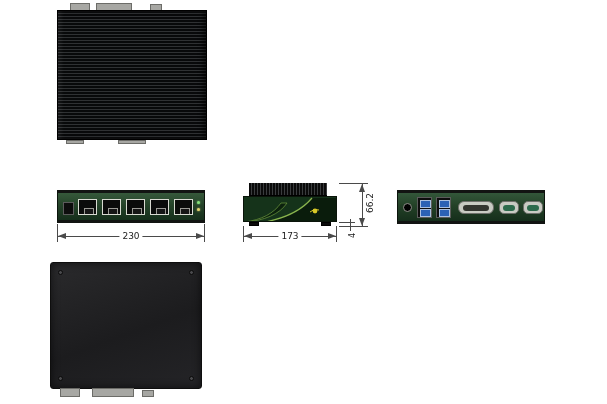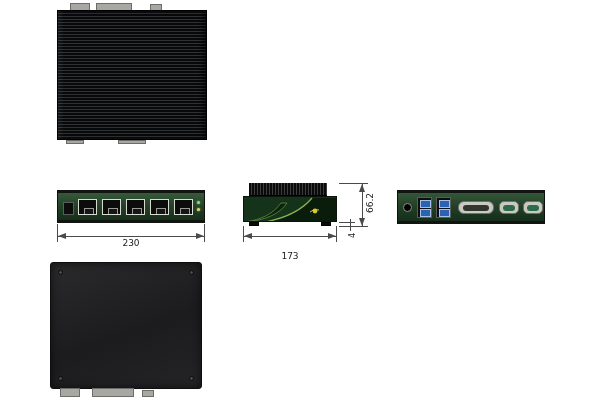--- a/index.html
+++ b/index.html
@@ -90,42 +90,42 @@
     <div class="abs rj45" style="left:116px;"></div>
     <div class="abs led led-green" style="left:139px;top:8px;"></div>
     <div class="abs led led-amber" style="left:139px;top:15px;"></div>
   </div>
 
   <div class="abs ext-v" style="left:57px;top:224px;height:18px;"></div>
   <div class="abs ext-v" style="left:204px;top:224px;height:18px;"></div>
   <div class="abs dline-h" style="left:57px;top:236px;width:148px;"></div>
   <div class="abs arr arr-left" style="left:58px;top:233px;"></div>
   <div class="abs arr arr-right" style="left:196px;top:233px;"></div>
-  <span class="abs dim-label" style="left:131px;top:238px;text-align:center;">230</span>
+  <span class="abs dim-label" style="left:131px;top:231px;text-align:center;">230</span>
 
   <div class="abs side-fins"></div>
   <div class="abs side-body">
     <svg width="94" height="26" viewBox="0 0 94 26">
       <rect x="0" y="0" width="94" height="26" fill="#15331a"></rect>
       <path d="M16,26 C40,22 58,13 68,1 L94,1 L94,26 Z" fill="#0a1c0c"></path>
       <path d="M16,26 C40,22 58,13 68,1" stroke="#8ab54e" stroke-width="1.2" fill="none"></path>
       <path d="M0,25 C18,23 30,16 37,6 L43,6 C36,17 20,24 0,25 Z" fill="#0c220e" stroke="#6f9b3f" stroke-width="0.7"></path>
       <circle cx="71" cy="14" r="2.4" fill="#d8c827"></circle>
       <path d="M66,15 q4,-4 9,-2" stroke="#d8c827" stroke-width="1" fill="none"></path>
     </svg>
   </div>
   <div class="abs side-foot" style="left:249px;top:222px;"></div>
   <div class="abs side-foot" style="left:321px;top:222px;"></div>
 
   <div class="abs ext-v" style="left:243px;top:226px;height:16px;"></div>
   <div class="abs ext-v" style="left:336px;top:226px;height:16px;"></div>
   <div class="abs dline-h" style="left:243px;top:236px;width:94px;"></div>
   <div class="abs arr arr-left" style="left:244px;top:233px;"></div>
   <div class="abs arr arr-right" style="left:328px;top:233px;"></div>
-  <span class="abs dim-label" style="left:290px;top:231px;margin-top:20px;">173</span>
+  <span class="abs dim-label" style="left:290px;top:231px;">173</span>
 
   <div class="abs ext-h" style="left:339px;top:183px;width:29px;"></div>
   <div class="abs ext-h" style="left:339px;top:226px;width:29px;"></div>
   <div class="abs dline-v" style="left:362px;top:183px;height:43px;"></div>
   <div class="abs arr arr-up" style="left:359px;top:184px;"></div>
   <div class="abs arr arr-down" style="left:359px;top:218px;"></div>
   <span class="abs dim-label-v" style="left:365px;top:191px;">66.2</span>
 
   <div class="abs ext-h" style="left:339px;top:222px;width:16px;"></div>
   <div class="abs dline-v" style="left:350px;top:219px;height:12px;"></div>

